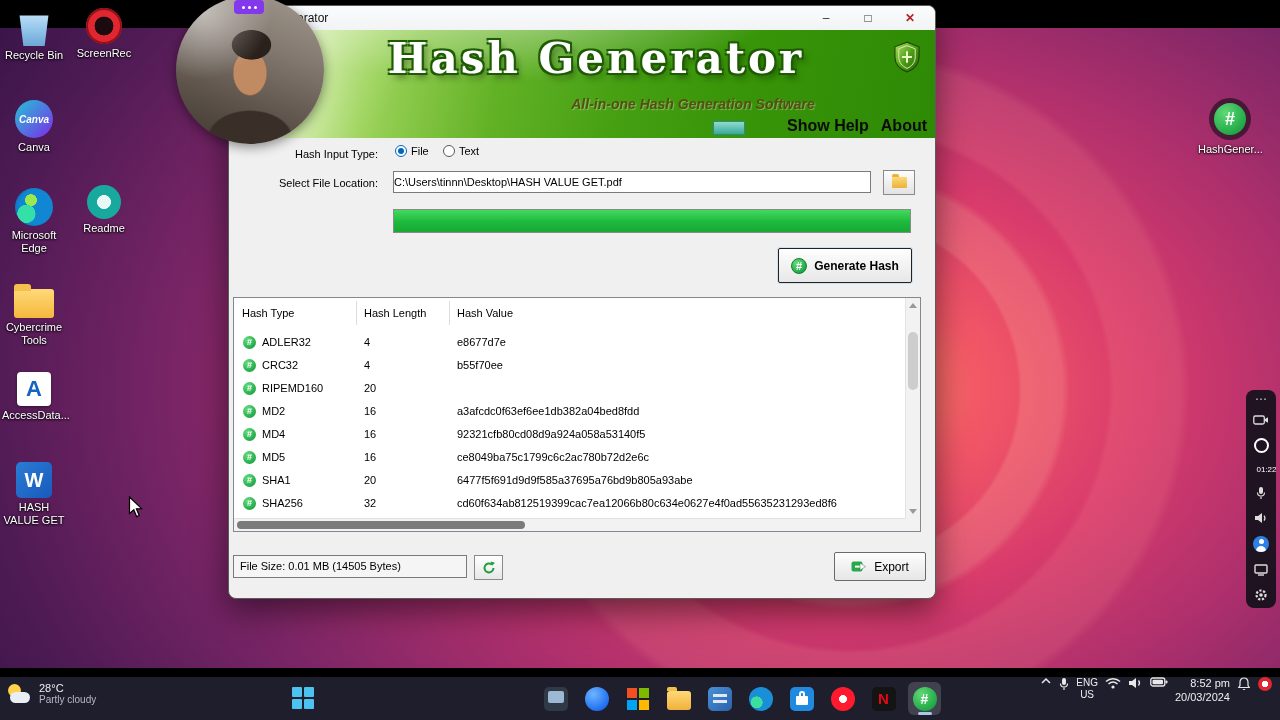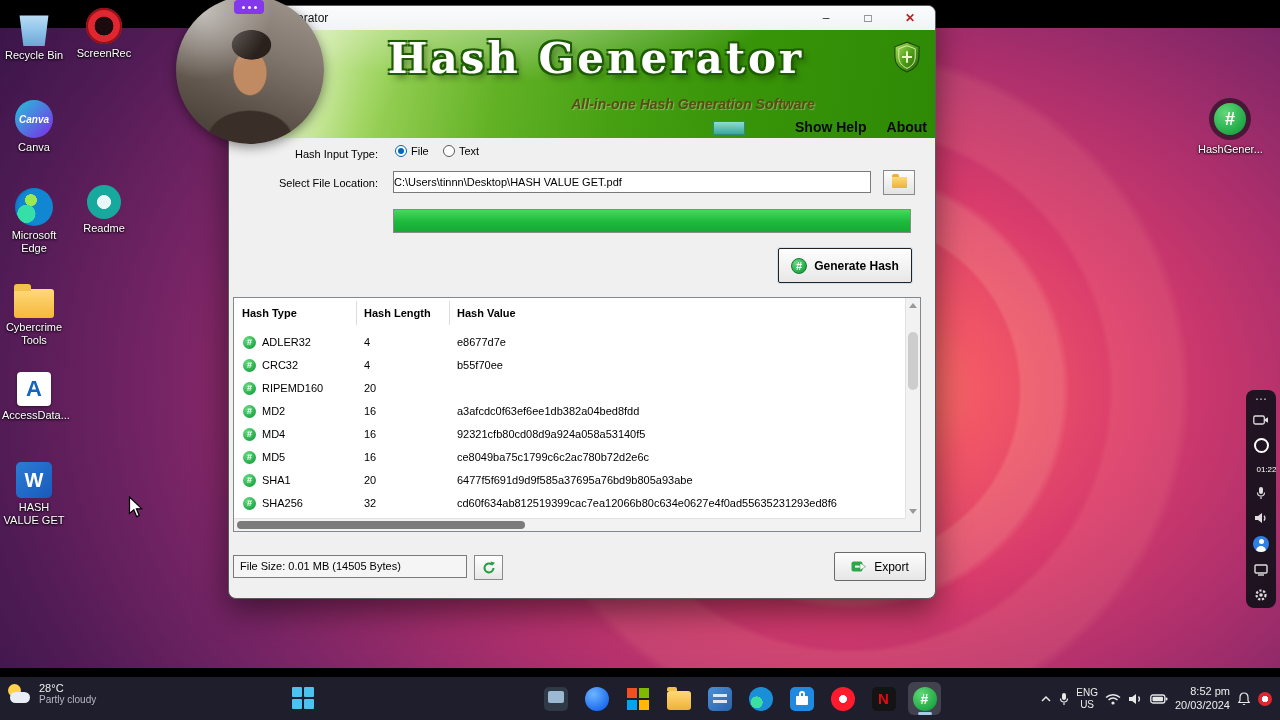--- a/index.html
+++ b/index.html
@@ -52,21 +52,21 @@
     background:linear-gradient(100deg,#f8fcef 0%,#d8efae 8%,#9ed45c 20%,#63b226 38%,#46a012 55%,#389408 72%,#2e8a05 100%);}
   .banner::before{content:"";position:absolute;inset:0;background:
       radial-gradient(ellipse 420px 120px at 38% -30%, rgba(255,255,255,.55), transparent 70%),
       linear-gradient(115deg, rgba(255,255,255,.5) 0%, rgba(255,255,255,0) 26%);}
   .banner-title{position:absolute;left:0;right:0;top:4px;text-align:center;padding-left:28px;
     font-family:"DejaVu Serif",serif;font-weight:bold;font-size:42px;letter-spacing:3px;color:#fff;
     text-shadow:2px 2px 0 #1e5c04,-2px 2px 0 #1e5c04,2px -2px 0 #1e5c04,-2px -2px 0 #1e5c04,0 0 3px #1e5c04,4px 5px 6px rgba(0,0,0,.35);}
   .banner-sub{position:absolute;left:292px;width:344px;top:66px;text-align:center;font-size:14px;font-weight:bold;font-style:italic;color:#564e12;text-shadow:1px 1px 1px rgba(255,255,255,.35);}
   .banner-shield{position:absolute;right:10px;top:10px;}
   .banner-chip{position:absolute;left:484px;bottom:3px;width:30px;height:12px;background:linear-gradient(#8fdccf,#3aa89a);border:1px solid #2b8d7e;}
-  .banner-menu{position:absolute;right:8px;bottom:3px;display:flex;gap:20px;font-size:14px;font-weight:bold;color:#0a0a0a;}
+  .banner-menu{position:absolute;right:8px;bottom:3px;display:flex;gap:12px;font-size:16px;font-weight:bold;color:#0a0a0a;}
   .banner-menu span{cursor:default;}
 
   
   .flabel{position:absolute;font-size:11px;color:#000;}
   .lbl-type{left:20px;top:142px;width:129px;text-align:right;}
   .lbl-file{left:20px;top:171px;width:129px;text-align:right;}
   .radio{position:absolute;top:139px;display:flex;align-items:center;gap:4px;font-size:11px;color:#000;}
   .radio-file{left:166px;}
   .radio-text{left:214px;}
   .rdot{width:12px;height:12px;border-radius:50%;background:#fff;border:1px solid #5a5a5a;box-sizing:border-box;position:relative;}
@@ -77,21 +77,21 @@
   .mini-folder{width:15px;height:11px;background:linear-gradient(#ffd978,#eab23a);border-radius:1px;position:relative;}
   .mini-folder::before{content:"";position:absolute;top:-3px;left:0;width:7px;height:3px;background:#eab23a;border-radius:2px 2px 0 0;}
   .progress{position:absolute;left:164px;top:203px;width:518px;height:24px;border:1px solid #8a8a8a;background:#e6e6e6;box-sizing:border-box;}
   .progress-fill{width:100%;height:100%;background:linear-gradient(#43d95e,#1db93c 55%,#17a834);}
   .generate-btn{position:absolute;left:549px;top:242px;width:132px;height:33px;background:linear-gradient(#fefefe,#e7e7e7);border:1px solid #222;border-radius:2px;box-shadow:0 0 0 1px #cfe0f0;display:flex;align-items:center;justify-content:center;gap:7px;font-size:12px;font-weight:bold;color:#000;cursor:default;}
   .hash-round{width:16px;height:16px;border-radius:50%;background:radial-gradient(circle at 35% 30%,#66dd80,#1ea644 75%);border:1px solid #157a2e;color:#fff;font-size:11px;font-weight:bold;display:flex;align-items:center;justify-content:center;box-sizing:border-box;}
 
   
   .table{position:absolute;left:4px;top:291px;width:688px;height:235px;background:#fff;border:1px solid #828790;box-sizing:border-box;}
   .thead{position:relative;height:32px;}
-  .th{position:absolute;top:9px;font-size:11px;font-weight:bold;color:#000;}
+  .th{position:absolute;top:9px;font-size:11px;font-weight:normal;color:#000;}
   .th-type{left:8px;} .th-len{left:130px;} .th-val{left:223px;}
   .th-sep{position:absolute;top:3px;width:1px;height:24px;background:#dcdcdc;}
   .sep1{left:122px;} .sep2{left:215px;}
   #rows{position:absolute;left:0;top:33px;width:670px;}
   .trow{position:relative;height:23px;font-size:11px;line-height:23px;color:#000;}
   .row-hash-icon{position:absolute;left:9px;top:5px;width:13px;height:13px;border-radius:50%;background:radial-gradient(circle at 35% 30%,#66dd80,#1ea644 75%);color:#fff;font-size:9px;font-weight:bold;display:flex;align-items:center;justify-content:center;}
   .c{position:absolute;white-space:nowrap;}
   .c.type{left:28px;} .c.len{left:130px;} .c.val{left:223px;}
   .vscroll{position:absolute;right:0;top:0;width:15px;height:233px;background:#f2f2f2;border-left:1px solid #e2e2e2;box-sizing:border-box;}
   .vs-arrow{position:absolute;left:0;width:100%;height:14px;display:flex;align-items:center;justify-content:center;}
@@ -161,21 +161,21 @@
       radial-gradient(circle at 32% 64%, #3be0a0 0 26%, transparent 27%),
       radial-gradient(circle at 52% 44%, #1a8fd8 0 66%, #0b5aa8 100%);}
   .tb-store{background:#1f8ae0;border-radius:5px;}
   .tb-store::before{content:"";position:absolute;left:9px;top:4px;width:6px;height:5px;border:2px solid #fff;border-bottom:none;border-radius:3px 3px 0 0;box-sizing:border-box;}
   .tb-store::after{content:"";position:absolute;left:6px;top:9px;width:12px;height:9px;background:#fff;border-radius:1px;}
   .tb-opera{border-radius:50%;background:radial-gradient(circle,#fff 0 22%,#ff1b2d 24% 100%);}
   .tb-netflix{background:#141414;border-radius:5px;}
   .tb-netflix::after{content:"N";position:absolute;inset:0;display:flex;align-items:center;justify-content:center;color:#e50914;font-weight:bold;font-size:15px;}
   .tb-hashgen{border-radius:50%;background:radial-gradient(circle at 35% 30%,#5fd877,#1ea644 75%);}
   .tb-hashgen::after{content:"#";position:absolute;inset:0;display:flex;align-items:center;justify-content:center;color:#fff;font-weight:bold;font-size:14px;}
-  .tray{position:absolute;right:8px;top:0;height:43px;display:flex;align-items:center;gap:7px;}
+  .tray{position:absolute;right:8px;top:0;height:43px;display:flex;gap:7px;}
   .lang{font-size:10px;color:#eee;text-align:center;line-height:1.15;}
   .clock{font-size:11px;color:#eee;text-align:right;line-height:1.25;}
   .tray-dot{width:14px;height:14px;border-radius:50%;background:radial-gradient(circle,#fff 0 30%,#e02630 32% 100%);}
 
   .cursor{position:absolute;left:128px;top:496px;z-index:60;pointer-events:none;}
 </style>
 </head>
 <body>
 
 <div class="screen">

